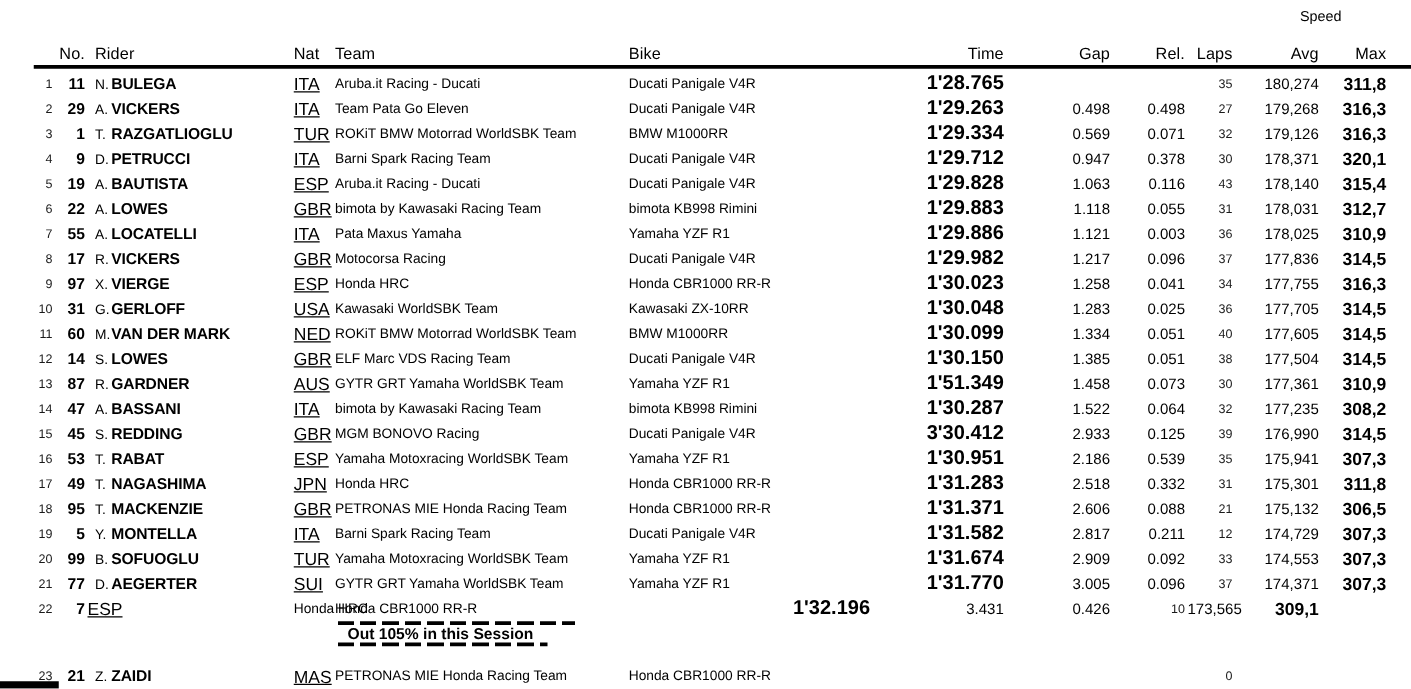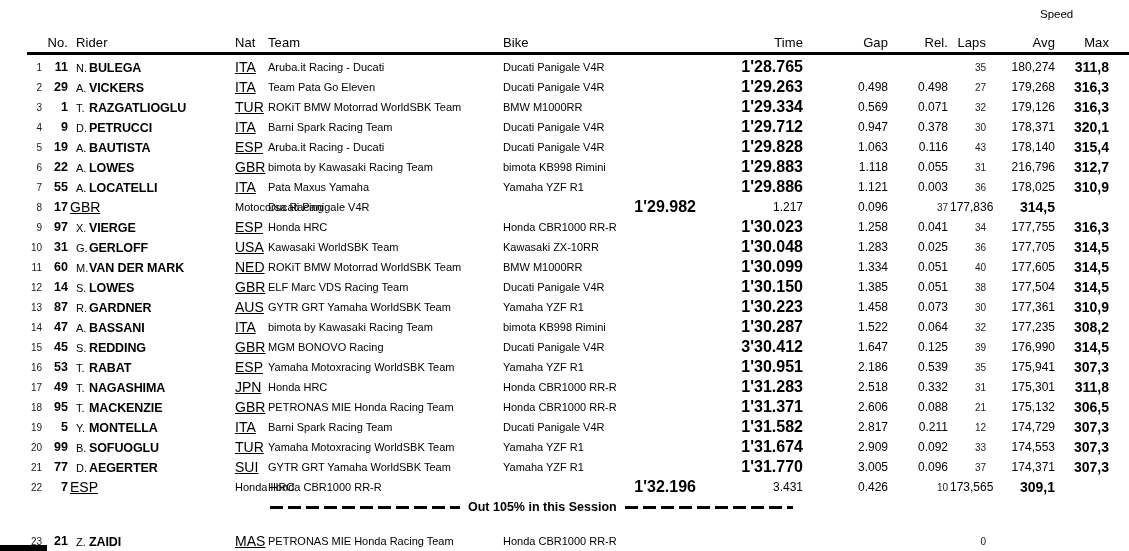--- a/index.html
+++ b/index.html
@@ -52,21 +52,22 @@
   .gap, .rel { font-size: 12px; }
   .laps  { font-size: 10px; color: #1a1a1a; }
   .avg   { font-size: 12px; }
   .max   { font-size: 14px; font-weight: 700; }
   
   .divider {
     height: 20px;
     margin-left: 270px;
     width: 560px;
     display: flex;
-    align-items: center;
+    align-items: flex-start;
+    flex-direction: column;
   }
   .dash-seg {
     height: 3px;
     background: repeating-linear-gradient(90deg, #000 0px, #000 13px, transparent 13px, transparent 18px);
   }
   .dash-left  { width: 190px; }
   .dash-right { width: 168px; }
   .divider-label {
     font-size: 12.5px;
     font-weight: 700;
@@ -182,40 +183,41 @@
         <div class="c r pos">6</div>
         <div class="c r no">22</div>
         <div class="c l rider"><span class="init">A.</span><span class="surname">LOWES</span></div>
         <div class="c l nat">GBR</div>
         <div class="c l team">bimota by Kawasaki Racing Team</div>
         <div class="c l bike">bimota KB998 Rimini</div>
         <div class="c r time">1'29.883</div>
         <div class="c r gap">1.118</div>
         <div class="c r rel">0.055</div>
         <div class="c r laps">31</div>
-        <div class="c r avg">216,796</div>
+        <div class="c r avg">178,031</div>
         <div class="c r max">312,7</div>
       </div>
       <div class="grid trow">
         <div class="c r pos">7</div>
         <div class="c r no">55</div>
         <div class="c l rider"><span class="init">A.</span><span class="surname">LOCATELLI</span></div>
         <div class="c l nat">ITA</div>
         <div class="c l team">Pata Maxus Yamaha</div>
         <div class="c l bike">Yamaha YZF R1</div>
         <div class="c r time">1'29.886</div>
         <div class="c r gap">1.121</div>
         <div class="c r rel">0.003</div>
         <div class="c r laps">36</div>
         <div class="c r avg">178,025</div>
         <div class="c r max">310,9</div>
       </div>
       <div class="grid trow">
         <div class="c r pos">8</div>
         <div class="c r no">17</div>
+        <div class="c l rider"><span class="init">R.</span><span class="surname">VICKERS</span></div>
         <div class="c l nat">GBR</div>
         <div class="c l team">Motocorsa Racing</div>
         <div class="c l bike">Ducati Panigale V4R</div>
         <div class="c r time">1'29.982</div>
         <div class="c r gap">1.217</div>
         <div class="c r rel">0.096</div>
         <div class="c r laps">37</div>
         <div class="c r avg">177,836</div>
         <div class="c r max">314,5</div>
       </div>
@@ -275,21 +277,21 @@
         <div class="c r avg">177,504</div>
         <div class="c r max">314,5</div>
       </div>
       <div class="grid trow">
         <div class="c r pos">13</div>
         <div class="c r no">87</div>
         <div class="c l rider"><span class="init">R.</span><span class="surname">GARDNER</span></div>
         <div class="c l nat">AUS</div>
         <div class="c l team">GYTR GRT Yamaha WorldSBK Team</div>
         <div class="c l bike">Yamaha YZF R1</div>
-        <div class="c r time">1'30.223</div>
+        <div class="c r time">1'51.349</div>
         <div class="c r gap">1.458</div>
         <div class="c r rel">0.073</div>
         <div class="c r laps">30</div>
         <div class="c r avg">177,361</div>
         <div class="c r max">310,9</div>
       </div>
       <div class="grid trow">
         <div class="c r pos">14</div>
         <div class="c r no">47</div>
         <div class="c l rider"><span class="init">A.</span><span class="surname">BASSANI</span></div>
@@ -304,21 +306,21 @@
         <div class="c r max">308,2</div>
       </div>
       <div class="grid trow">
         <div class="c r pos">15</div>
         <div class="c r no">45</div>
         <div class="c l rider"><span class="init">S.</span><span class="surname">REDDING</span></div>
         <div class="c l nat">GBR</div>
         <div class="c l team">MGM BONOVO Racing</div>
         <div class="c l bike">Ducati Panigale V4R</div>
         <div class="c r time">3'30.412</div>
-        <div class="c r gap">1.647</div>
+        <div class="c r gap">2.933</div>
         <div class="c r rel">0.125</div>
         <div class="c r laps">39</div>
         <div class="c r avg">176,990</div>
         <div class="c r max">314,5</div>
       </div>
       <div class="grid trow">
         <div class="c r pos">16</div>
         <div class="c r no">53</div>
         <div class="c l rider"><span class="init">T.</span><span class="surname">RABAT</span></div>
         <div class="c l nat">ESP</div>

